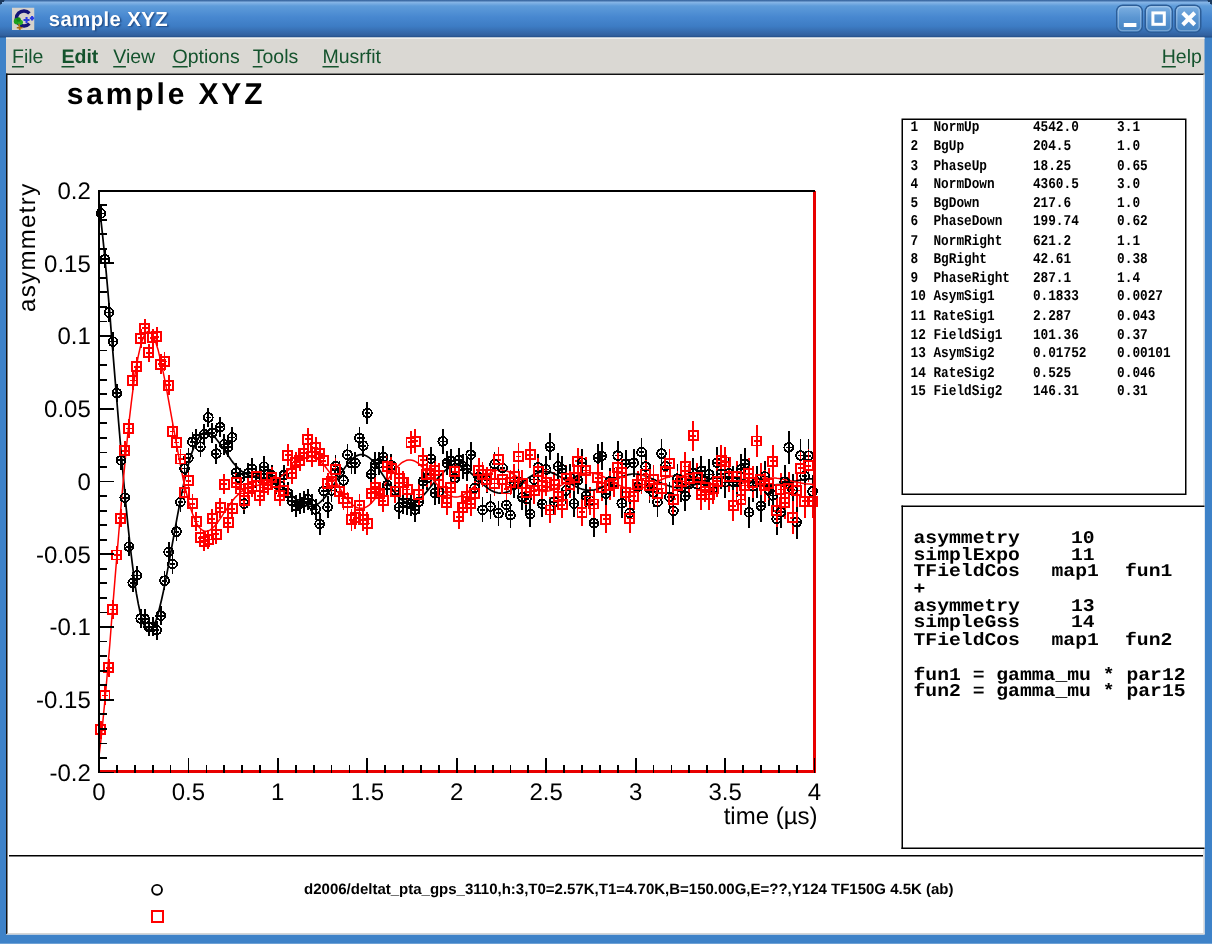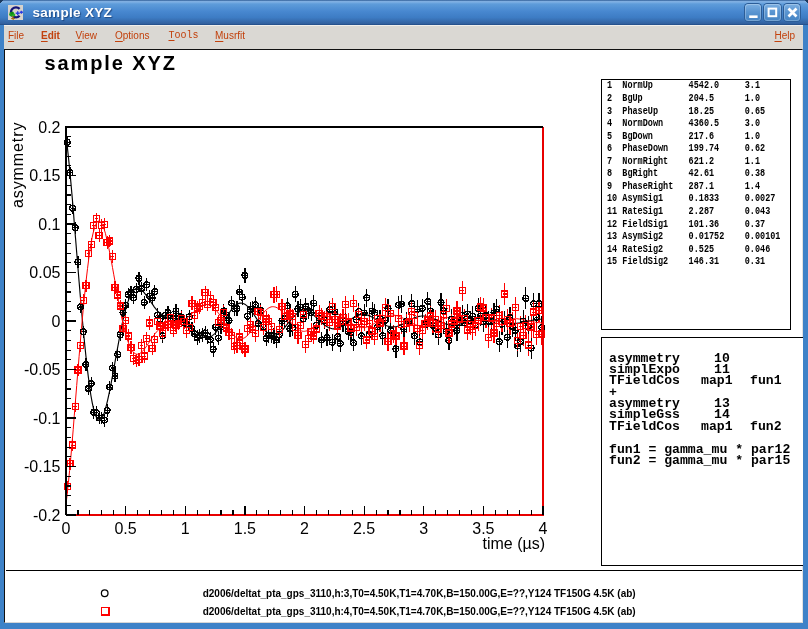--- a/index.html
+++ b/index.html
@@ -5,21 +5,21 @@
 #win{position:absolute;left:0;top:0;width:808px;height:629px;}
 
 #title{position:absolute;left:0;top:0;width:808px;height:24.5px;background:linear-gradient(180deg,#2c5a94 0,#85b4e6 1.6px,#5e9cda 16%,#4888d0 45%,#3d7cc4 70%,#32619f 94%,#1f4a84 100%);}
 #ticon{position:absolute;left:7.5px;top:5px;width:15px;height:15px;}
 #ttext{position:absolute;left:32.5px;top:4.5px;font-size:13.5px;font-weight:bold;color:#fff;text-shadow:1px 1px 1px rgba(10,40,90,.6);letter-spacing:0.3px;}
 .tbtn{position:absolute;top:4.4px;width:16.6px;height:16.8px;border-radius:3.5px;background:linear-gradient(180deg,#7db0e2 0,#5b96d2 45%,#4483c2 100%);box-shadow:inset 0 0 0 1px rgba(255,255,255,.25), 0 0 0 1px #2c5d97;}
 #bmin{left:744.6px;}#bmax{left:764.1px;}#bcls{left:783.9px;}
 .tbtn svg{position:absolute;left:0;top:0;}
 
 #menu{position:absolute;left:4.3px;top:24.5px;width:799.2px;height:25px;background:#dad8d3;border-top:1px solid #f0efec;box-sizing:border-box;}
-.mi{position:absolute;top:4px;font-size:10px;color:#c2410c;}
+.mi{position:absolute;top:4px;font-size:13px;color:#14532d;}
 .mi u{text-decoration-thickness:1px;text-underline-offset:2px;}
 
 #canvas{position:absolute;left:4.3px;top:49.4px;width:799.2px;height:574px;background:#fff;border-left:1.6px solid #111;border-top:1.9px solid #111;border-right:1.6px solid #e2e2e2;border-bottom:1.2px solid #d6d6d6;box-sizing:border-box;}
 #ptitle{position:absolute;left:44.5px;top:51.5px;font-size:20px;font-weight:bold;color:#000;letter-spacing:1.9px;}
 
 .box{position:absolute;background:#fff;border:1.3px solid #000;box-sizing:border-box;}
 #parbox{left:601px;top:79px;width:189.5px;height:251px;}
 #thbox{left:601px;top:337.2px;width:201.5px;height:228.4px;border-right:none;}
 .mono{font-family:"Liberation Mono",monospace;font-weight:bold;color:#000;}
 .prow{position:absolute;font-size:10px;transform:scaleX(0.85);transform-origin:0 0;white-space:pre;}
@@ -61,21 +61,21 @@
 <div class="tbtn" id="bcls">
       <svg width="17" height="17">
         <path d="M4.5 4.5L12.5 12.5M12.5 4.5L4.5 12.5" stroke="#fff" stroke-width="2.7"></path>
       </svg>
     </div>
 <div id="menu">
 <span class="mi" style="left:3.7px;"><u>F</u>ile</span>
 <span class="mi" style="left:36.7px;font-weight:bold;"><u>E</u>dit</span>
 <span class="mi" style="left:71.2px;"><u>V</u>iew</span>
 <span class="mi" style="left:110.7px;"><u>O</u>ptions</span>
-<span class="mi" style="left:164.2px;font-family:Liberation Mono, monospace;"><u>T</u>ools</span>
+<span class="mi" style="left:164.2px;"><u>T</u>ools</span>
 <span class="mi" style="left:210.7px;"><u>M</u>usrfit</span>
 <span class="mi" style="left:770.2px;"><u>H</u>elp</span>
 </div>
 <div id="canvas"></div>
 <div id="ptitle">sample XYZ</div>
 <svg id="plot" width="808" height="629" viewBox="0 0 808 629">
 <defs>
         <clipPath id="fc">
           <rect x="62.0" y="123.0" width="485.0" height="396.0"></rect>
         </clipPath>
@@ -508,15 +508,14 @@
 <div class="trow mono" style="left:609px;top:397.1px;">asymmetry</div>
 <div class="trow mono" style="left:714px;top:397.1px;">13</div>
 <div class="trow mono" style="left:609px;top:408.4px;">simpleGss</div>
 <div class="trow mono" style="left:714px;top:408.4px;">14</div>
 <div class="trow mono" style="left:609px;top:419.8px;">TFieldCos</div>
 <div class="trow mono" style="left:701px;top:419.8px;">map1</div>
 <div class="trow mono" style="left:749.5px;top:419.8px;">fun2</div>
 <div class="trow mono" style="left:609px;top:442.5px;">fun1&nbsp;=&nbsp;gamma_mu&nbsp;*&nbsp;par12</div>
 <div class="trow mono" style="left:609px;top:453.8px;">fun2&nbsp;=&nbsp;gamma_mu&nbsp;*&nbsp;par15</div>
 <div id="sep"></div>
-<div class="leg" style="left:202.7px;top:587.8px;">d2006/deltat_pta_gps_3110,h:3,T0=4.50K,T1=4.70K,B=150.00G,E=??,Y124 TF150G 4.5K (ab)</div>
-<div class="leg" style="left:202.7px;top:605.8px;">d2006/deltat_pta_gps_3110,h:4,T0=4.50K,T1=4.70K,B=150.00G,E=??,Y124 TF150G 4.5K (ab)</div>
+<div class="leg" style="left:202.7px;top:587.8px;">d2006/deltat_pta_gps_3110,h:3,T0=2.57K,T1=4.70K,B=150.00G,E=??,Y124 TF150G 4.5K (ab)</div>
 </div>
 
 </body></html>

